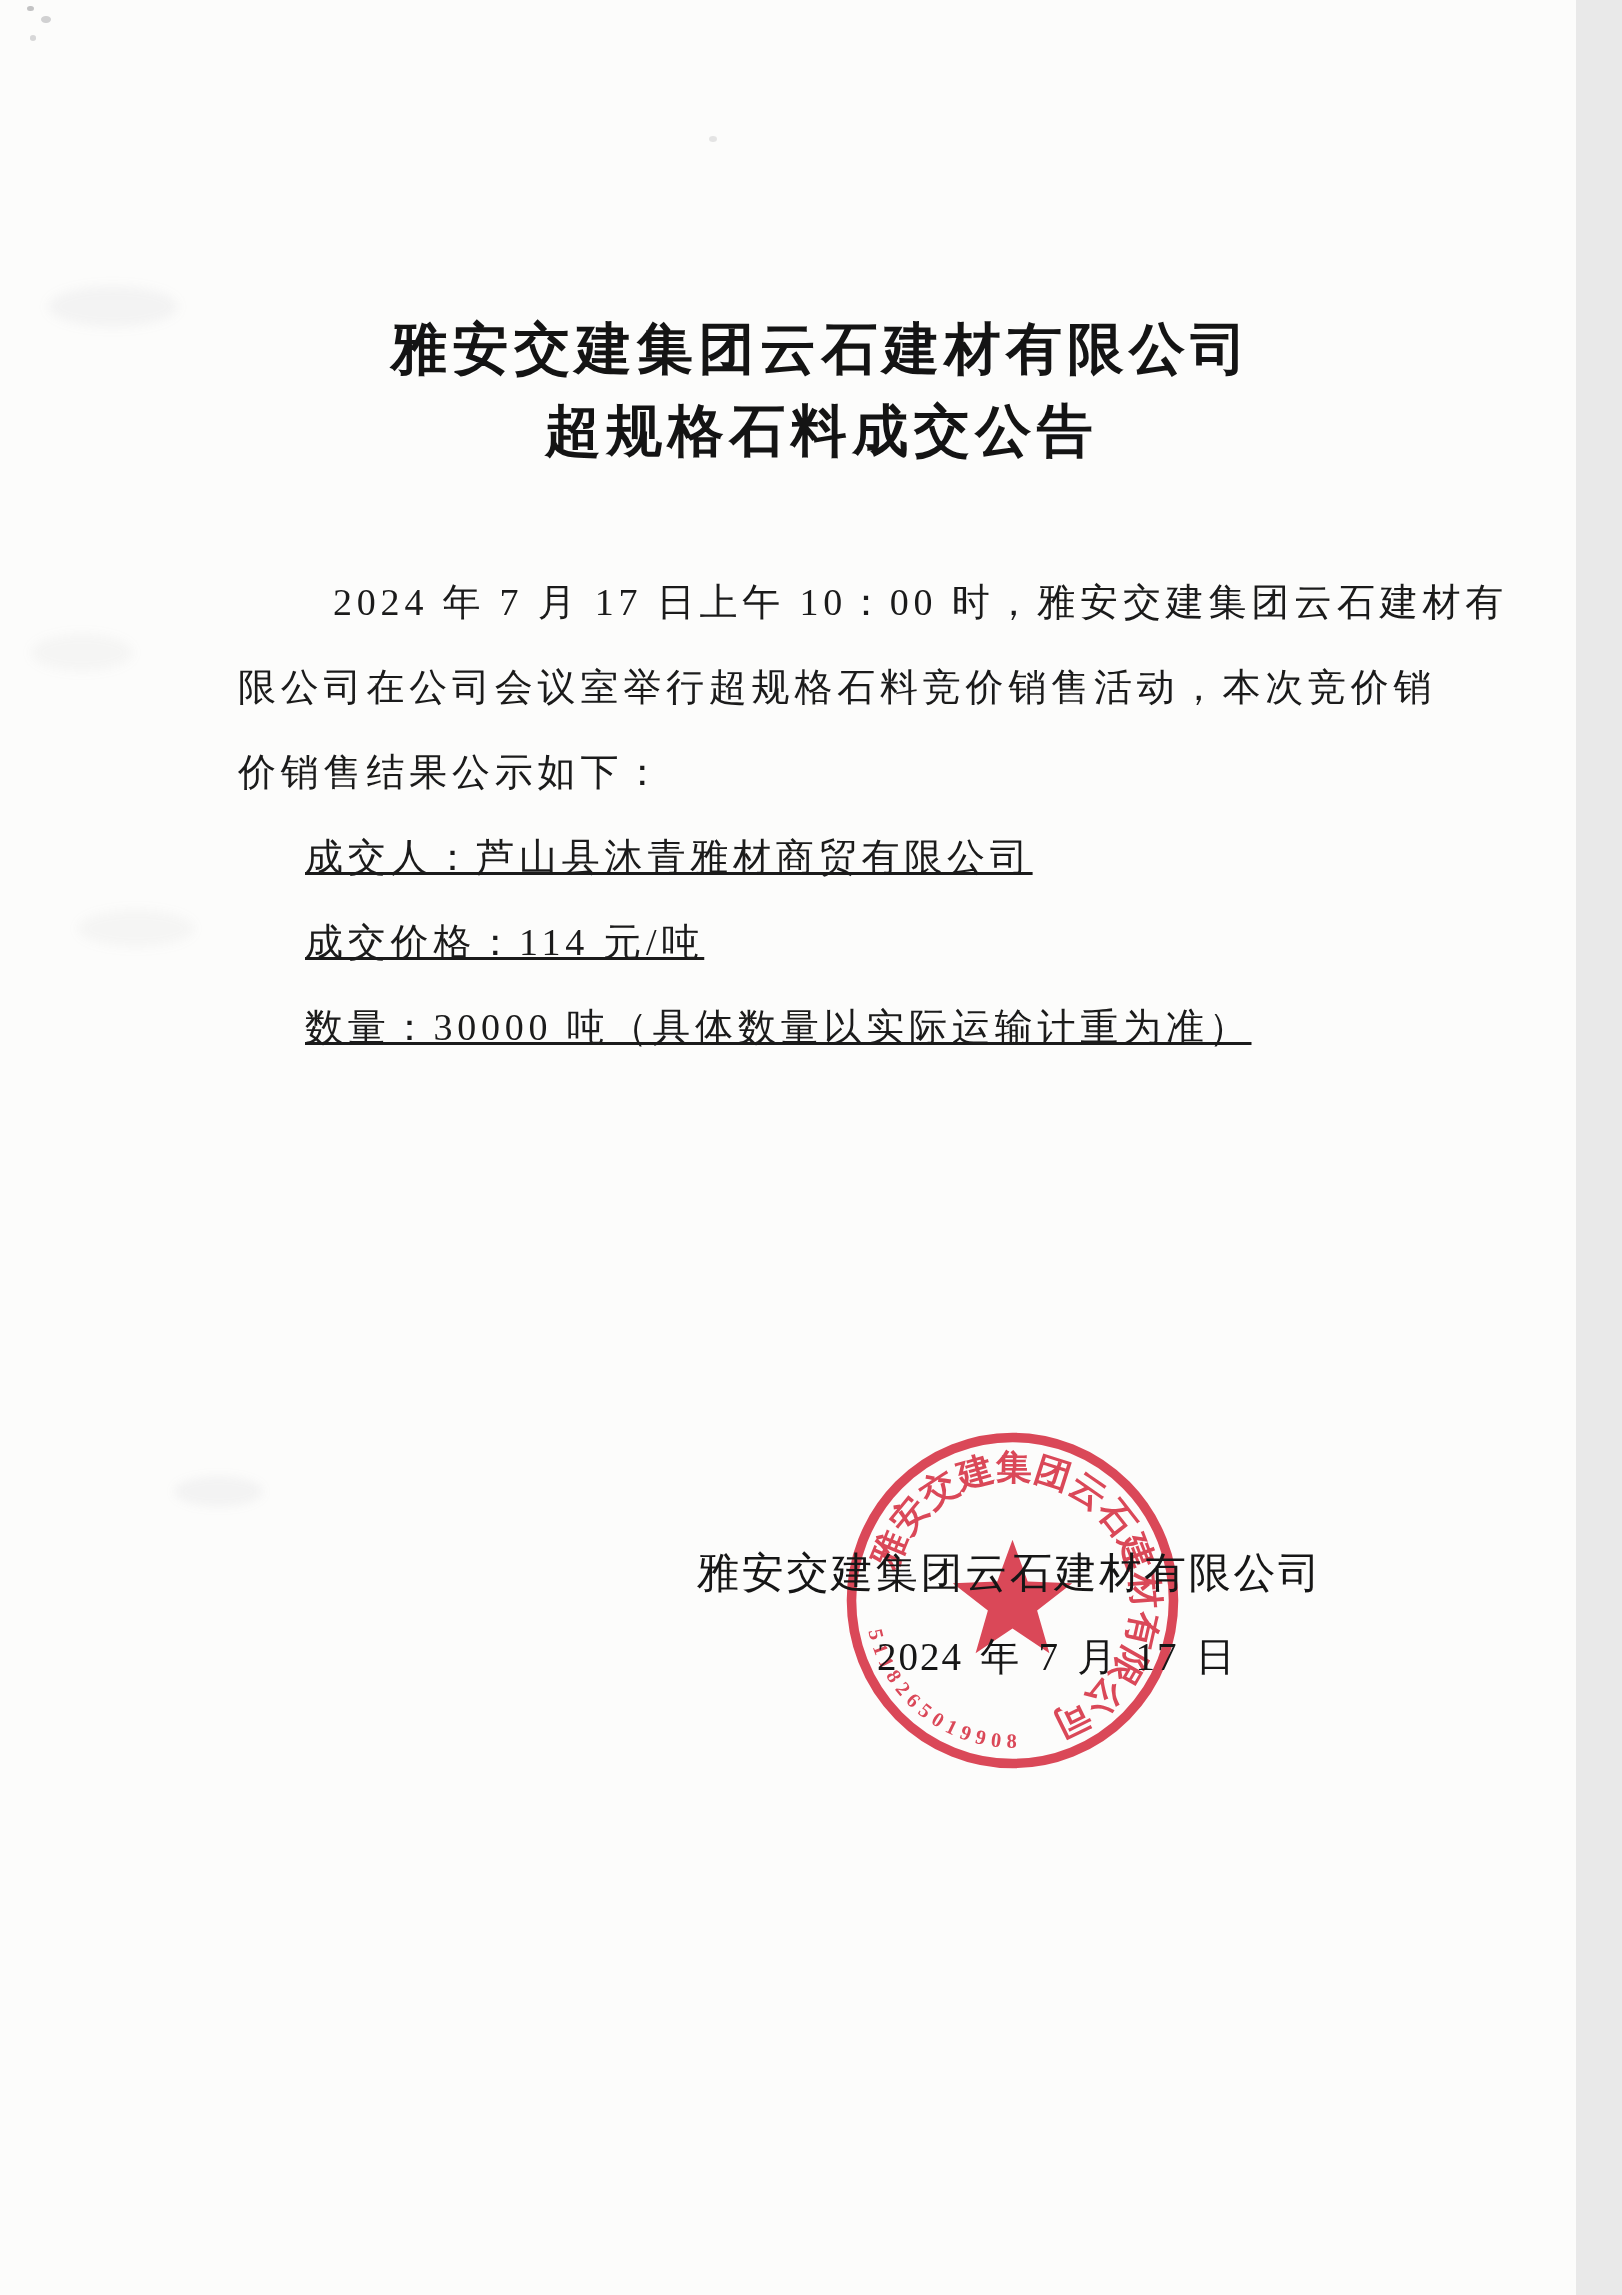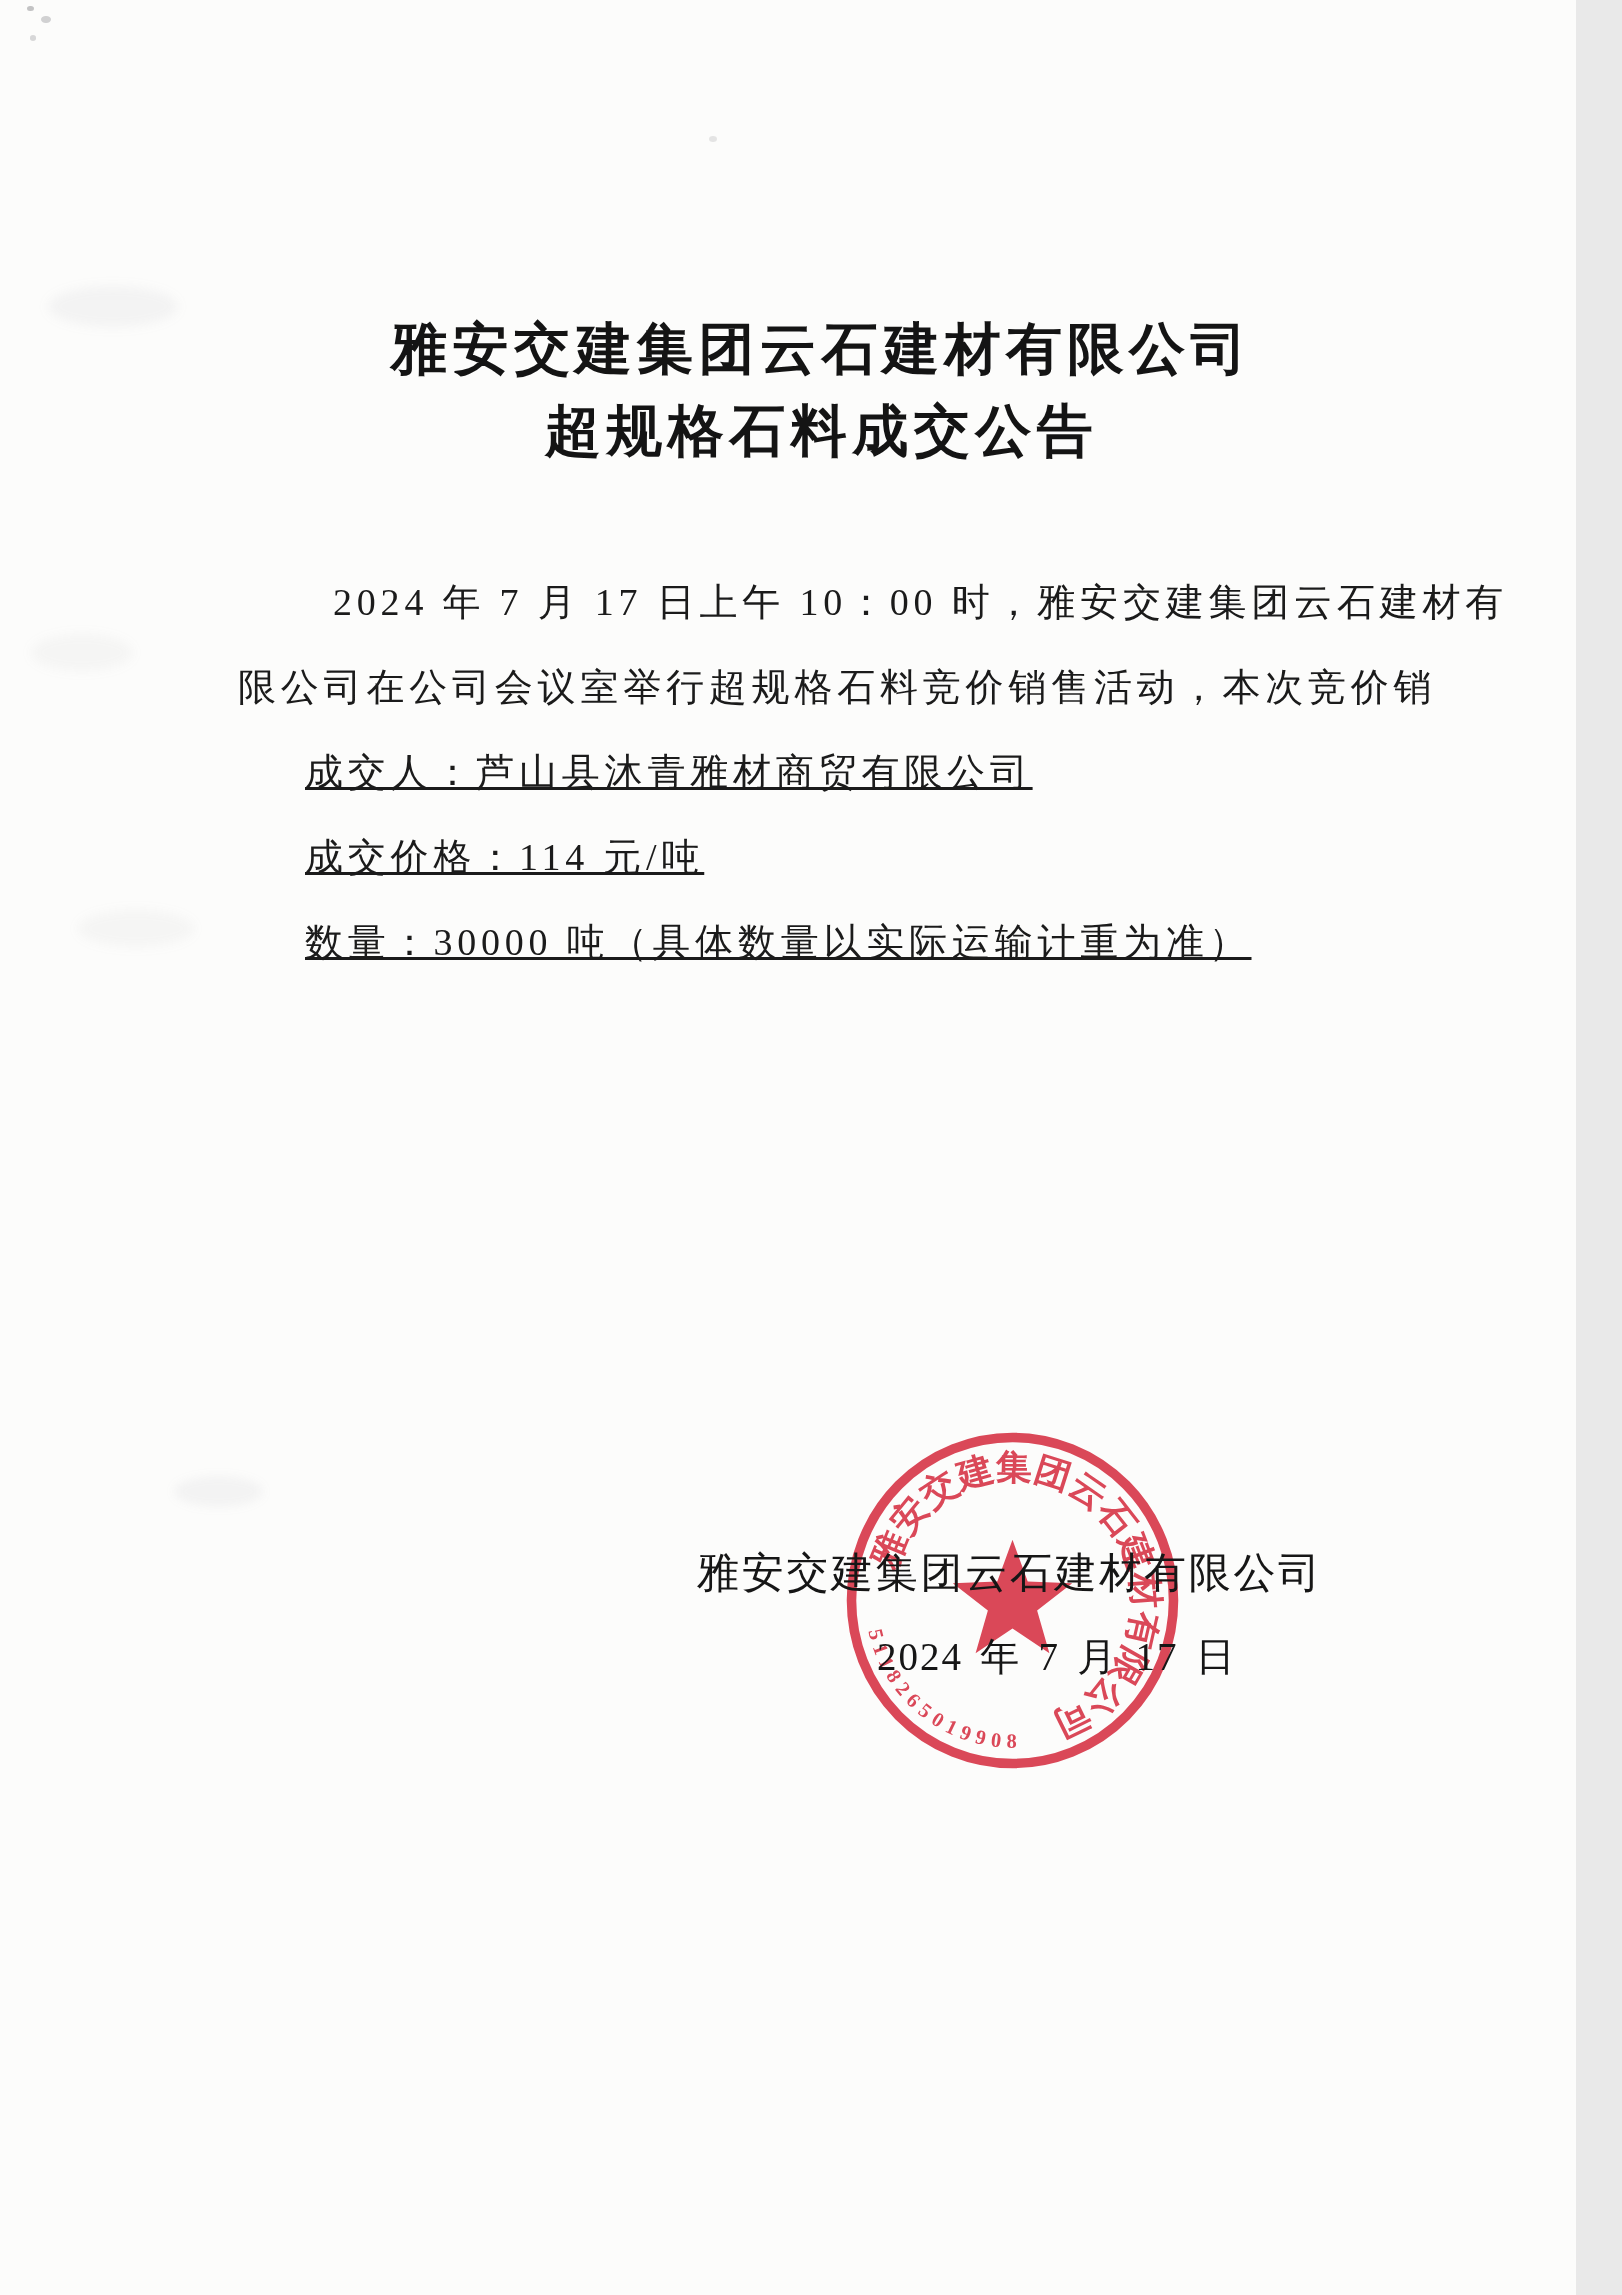--- a/index.html
+++ b/index.html
@@ -74,20 +74,21 @@
   <div class="smudge sm9"></div>
 
   <div class="title-block">
     <div class="title-line">雅安交建集团云石建材有限公司</div>
     <div class="title-line">超规格石料成交公告</div>
   </div>
 
   <div class="body-block">
     <div class="para-line indent">2024 年 7 月 17 日上午 10：00 时，雅安交建集团云石建材有</div>
     <div class="para-line">限公司在公司会议室举行超规格石料竞价销售活动，本次竞价销</div>
+    <div class="para-line">价销售结果公示如下：</div>
     <div class="detail-line">成交人：芦山县沐青雅材商贸有限公司</div>
     <div class="detail-line">成交价格：114 元/吨</div>
     <div class="detail-line">数量：30000 吨（具体数量以实际运输计重为准）</div>
   </div>
 
   <svg class="seal" viewBox="0 0 494 494" xmlns="http://www.w3.org/2000/svg">
     <defs>
       <path id="rimPath" d="M 74.3 203.9 A 178 178 0 1 1 296.1 418.1" fill="none"></path>
       <path id="numPath" d="M 35.7 291.9 A 216 216 0 0 0 269.6 461.8" fill="none"></path>
     </defs>

